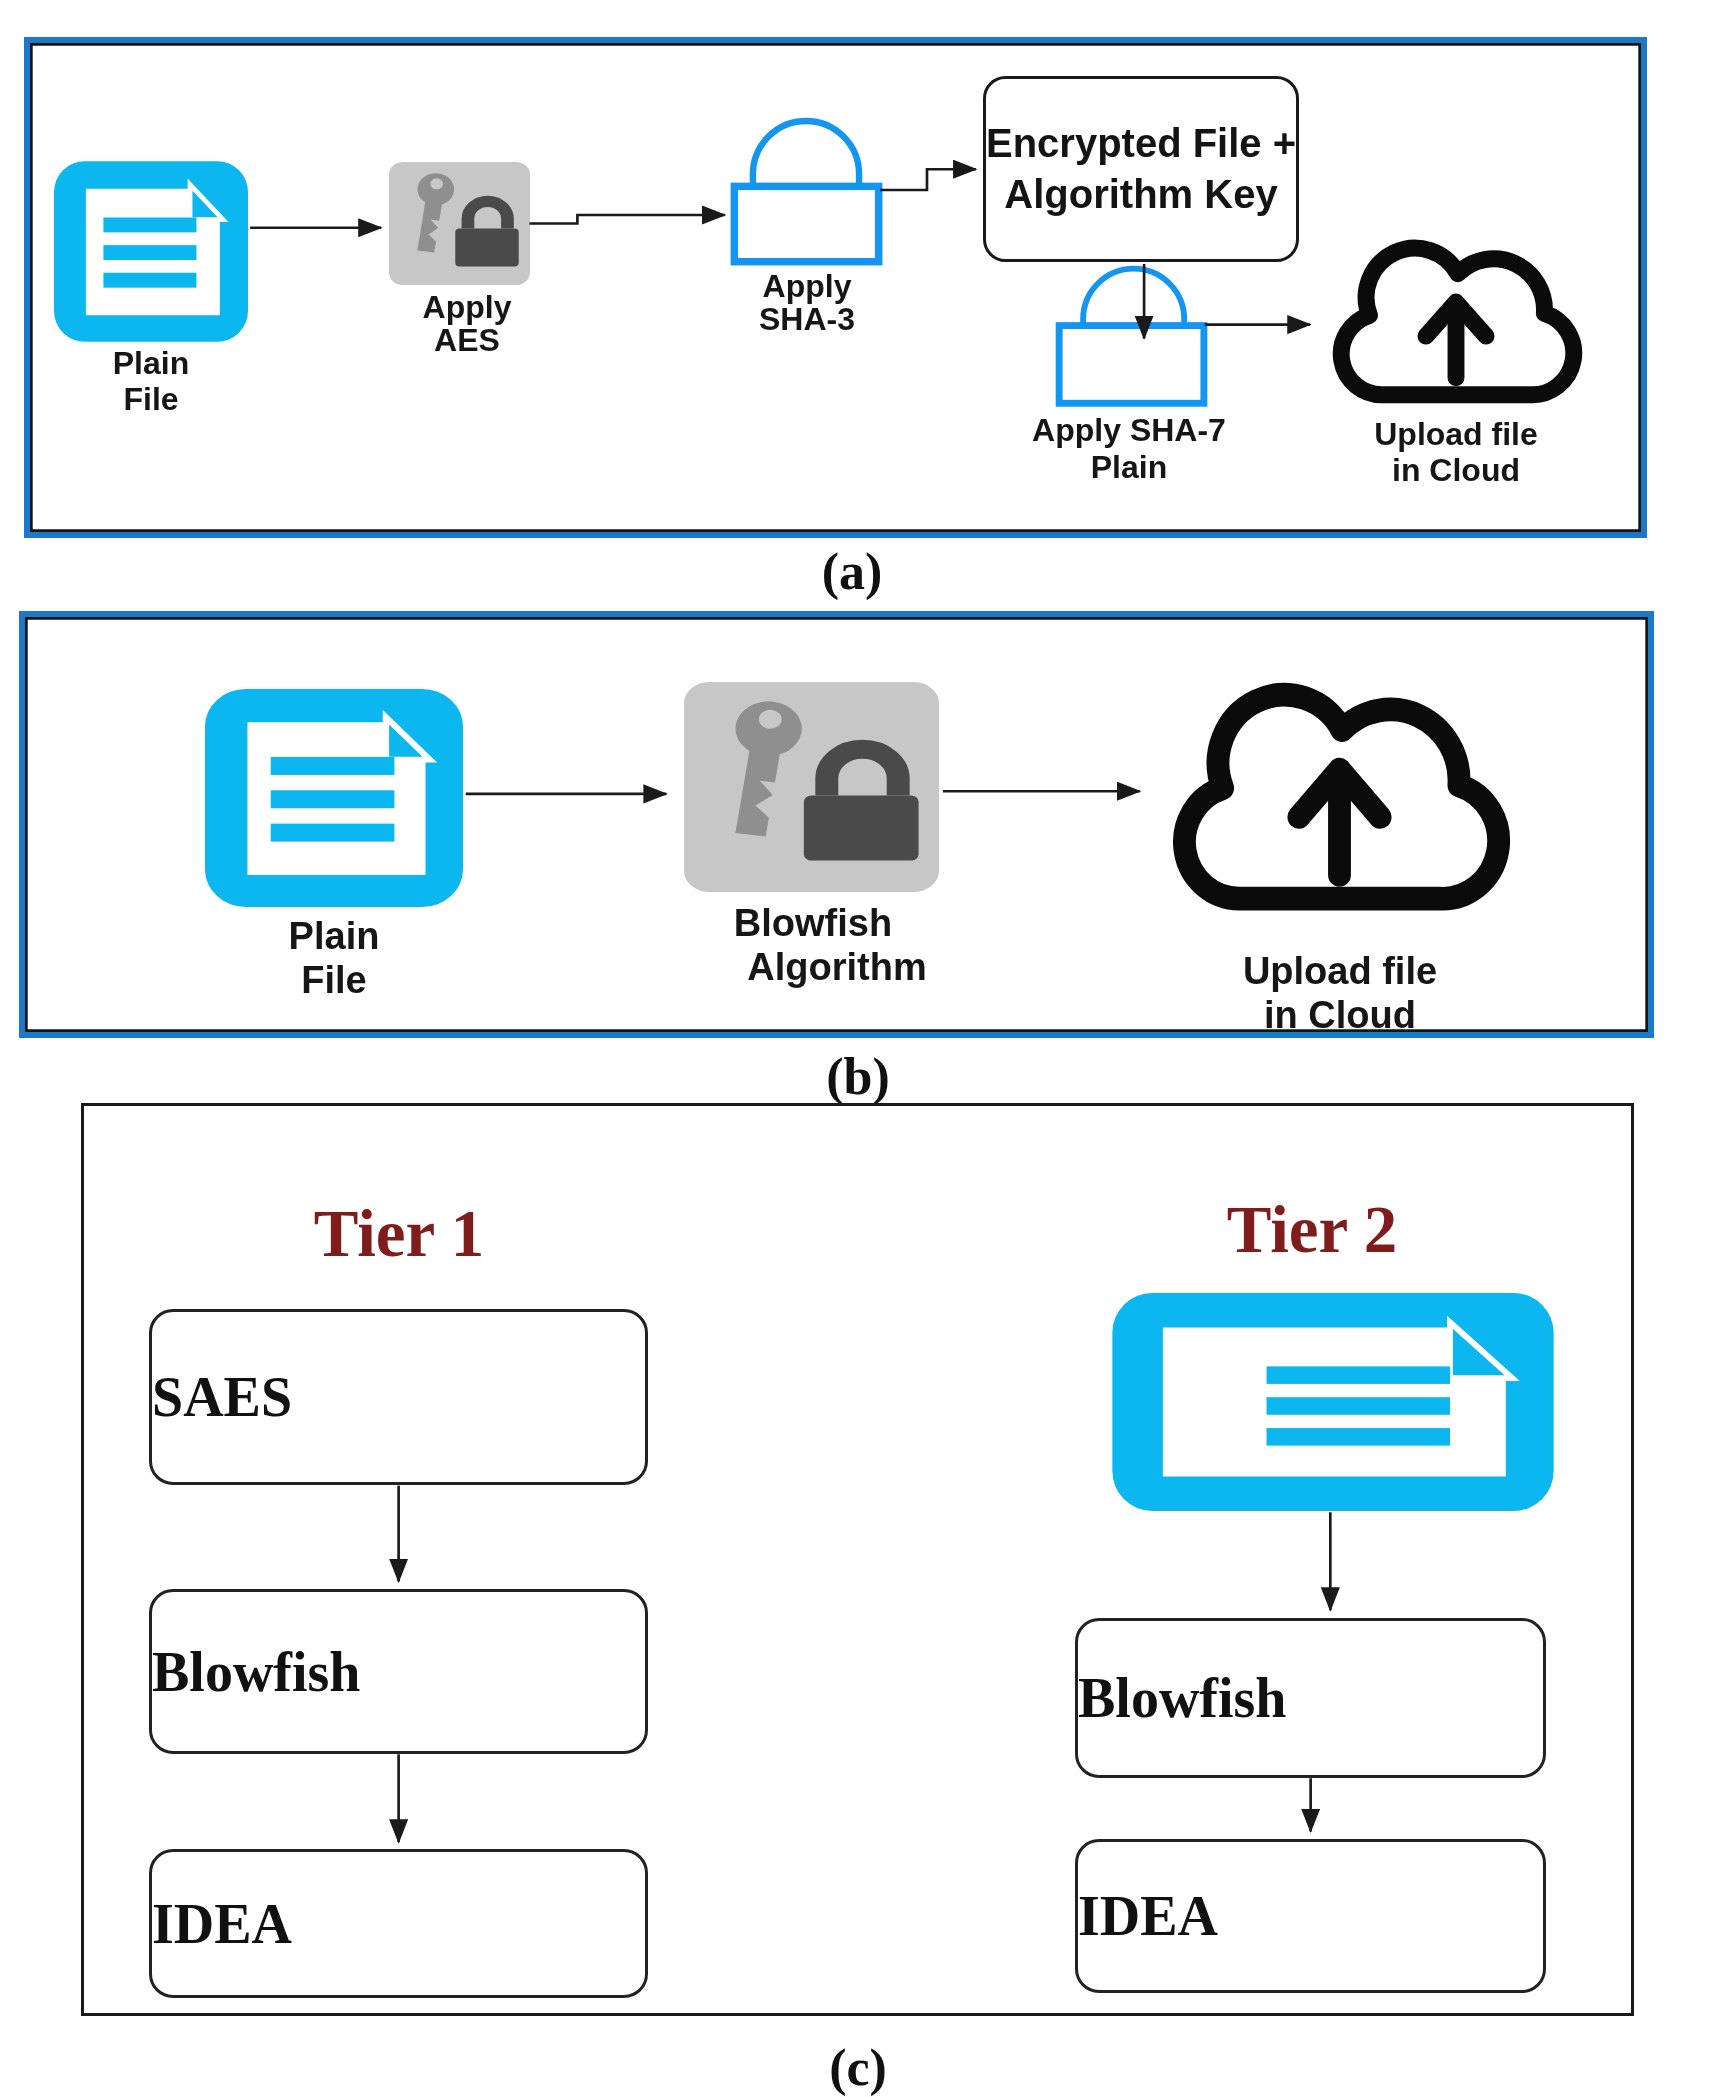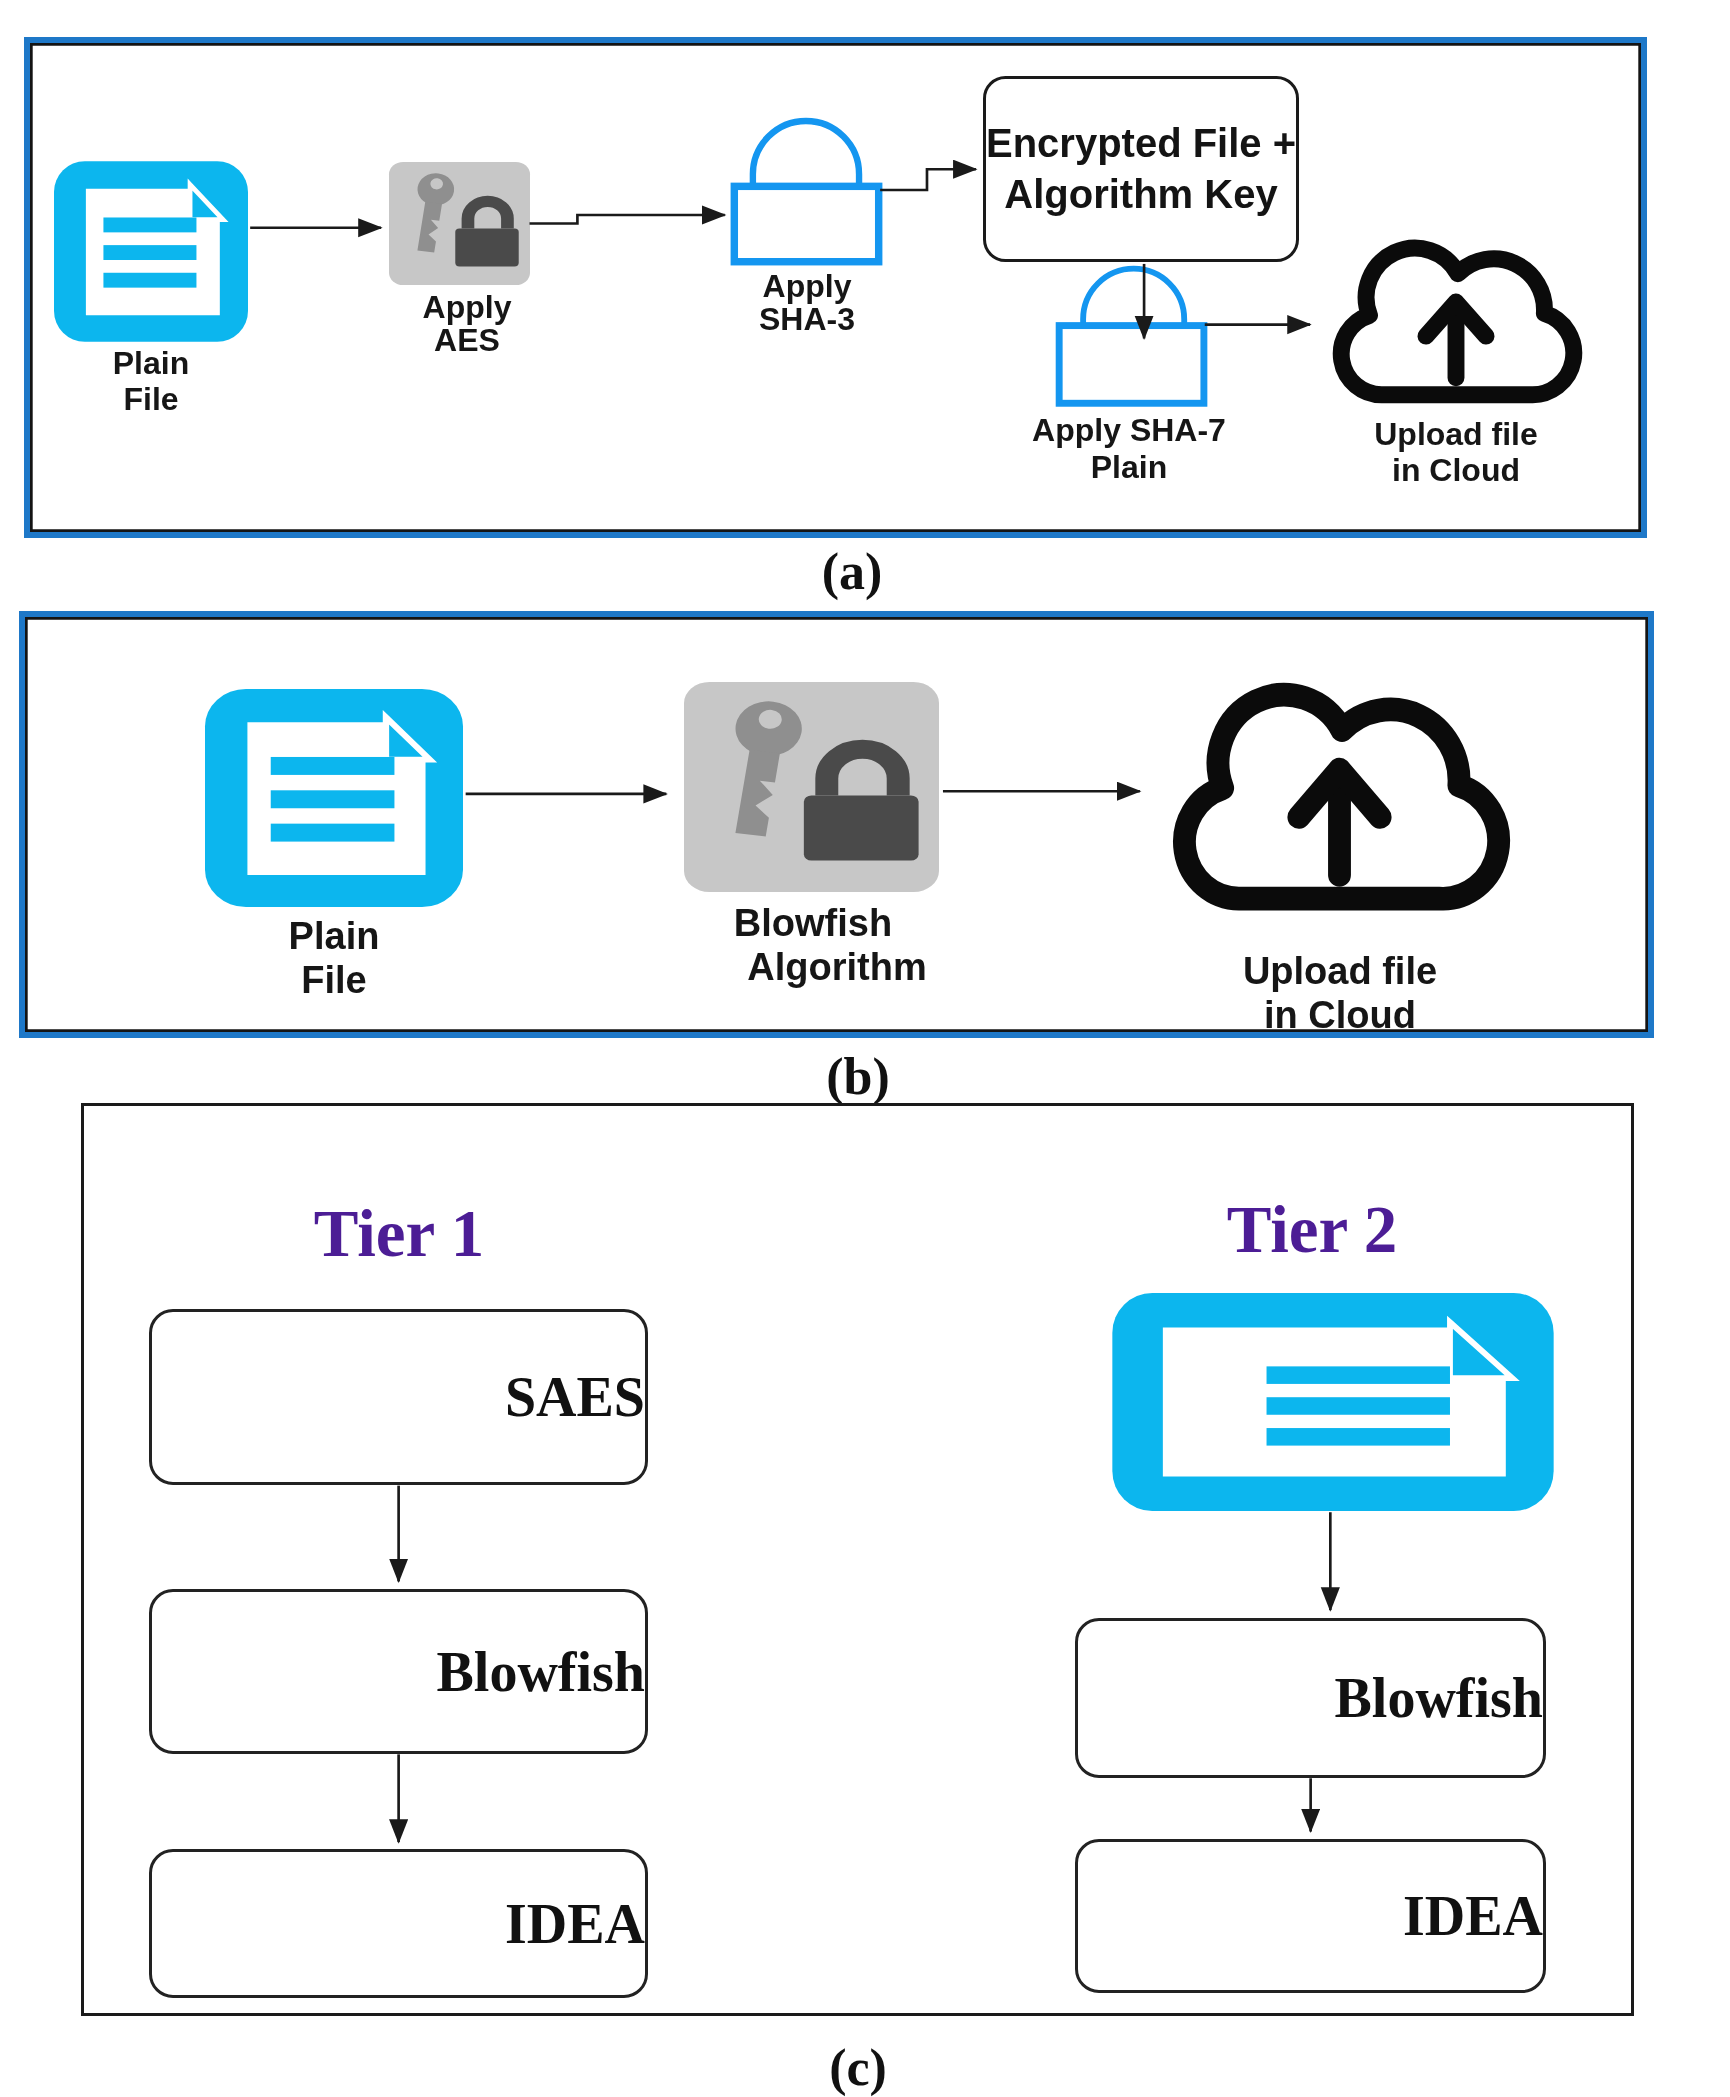--- a/index.html
+++ b/index.html
@@ -9,27 +9,27 @@
   .panel-blue{border:6.4px solid #1e78c8;box-shadow:inset 0 0 0 2.7px #141414;}
   .panel-black{border:3.7px solid #1a1a1a;}
   .node{position:absolute;}
   .lbl{position:absolute;transform:translateX(-50%);white-space:nowrap;
        font-weight:bold;color:#161616;text-align:center;}
   .lbl-a{font-size:32px;}
   .lbl-b{font-size:38px;}
   .cap{position:absolute;transform:translateX(-50%);font-family:"Liberation Serif",serif;
        font-weight:bold;font-size:52px;color:#111;}
   .flowbox{position:absolute;box-sizing:border-box;border:3.2px solid #222;border-radius:24px;
-       background:#fff;display:flex;align-items:center;justify-content:flex-end;}
+       background:#fff;display:flex;align-items:center;justify-content:flex-start;}
   .flowbox span{font-family:"Liberation Serif",serif;font-weight:bold;font-size:56px;color:#111;}
   .encbox{position:absolute;box-sizing:border-box;border:3.7px solid #1a1a1a;border-radius:22.4px;
        background:#fff;display:flex;flex-direction:column;align-items:center;justify-content:center;}
   .encbox div{font-size:40px;line-height:51px;font-weight:bold;color:#141414;white-space:nowrap;}
   .tier-title{position:absolute;transform:translateX(-50%);font-family:"Liberation Serif",serif;
-       font-weight:bold;font-size:67px;color:#4c1d95;white-space:nowrap;}
+       font-weight:bold;font-size:67px;color:#7f1d1d;white-space:nowrap;}
   svg{position:absolute;overflow:visible;}
   .overlay{left:0;top:0;z-index:30;}
 </style>
 </head>
 <body>
 
 <div class="stage">
 
   <div class="panel panel-blue" style="left:24px;top:37px;width:1623px;height:501px;"></div>
 

